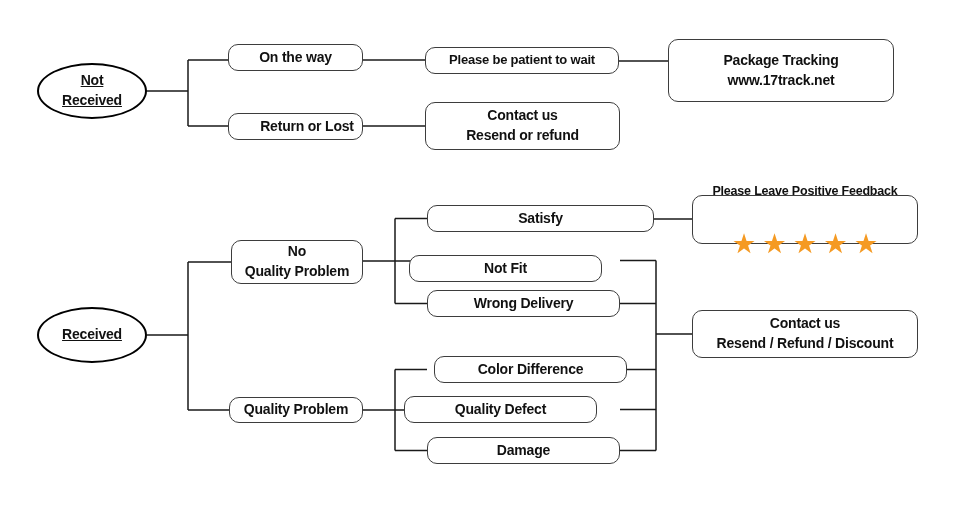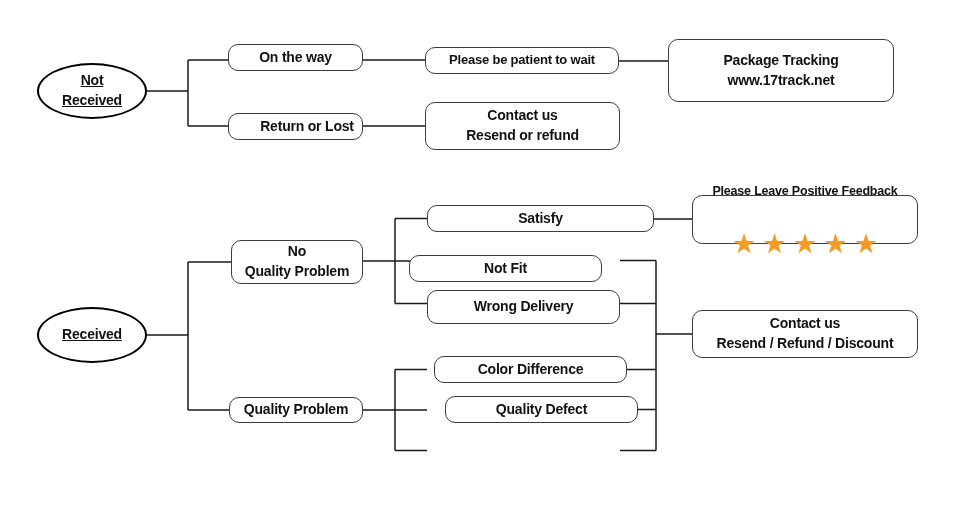--- a/index.html
+++ b/index.html
@@ -97,26 +97,27 @@
 
   <div class="node" style="left:231px; top:240px; width:132px; height:44px;">No
 Quality Problem</div>
 
   <div class="node" style="left:229px; top:397px; width:134px; height:26px;">Quality Problem</div>
 
   <div class="node" style="left:427px; top:205px; width:227px; height:27px;">Satisfy</div>
 
   <div class="node" style="left:409px; top:247px; width:193px; height:27px;margin-top:8px;">Not Fit</div>
 
-  <div class="node" style="left:427px; top:290px; width:193px; height:34px;">Wrong Delivery</div>
+  <div class="node" style="left:427px; top:290px; width:193px; height:27px;">Wrong Delivery</div>
 
   <div class="node" style="left:434px; top:356px; width:193px; height:27px;">Color Difference</div>
 
-  <div class="node" style="left:445px; top:396px; width:193px; height:27px;">Quality Defect</div>
+  <div class="node" style="left:404px; top:396px; width:193px; height:27px;">Quality Defect</div>
 
+  <div class="node" style="left:427px; top:437px; width:193px; height:27px;">Damage</div>
 
   <div class="node" style="left:692px; top:195px; width:226px; height:49px;gap:32px;">
     <div class="feedback-label">Please Leave Positive Feedback</div>
     <div class="stars">★★★★★</div>
   </div>
 
   <div class="node" style="left:692px; top:310px; width:226px; height:48px;">Contact us
 Resend / Refund / Discount</div>
 
 </div>

